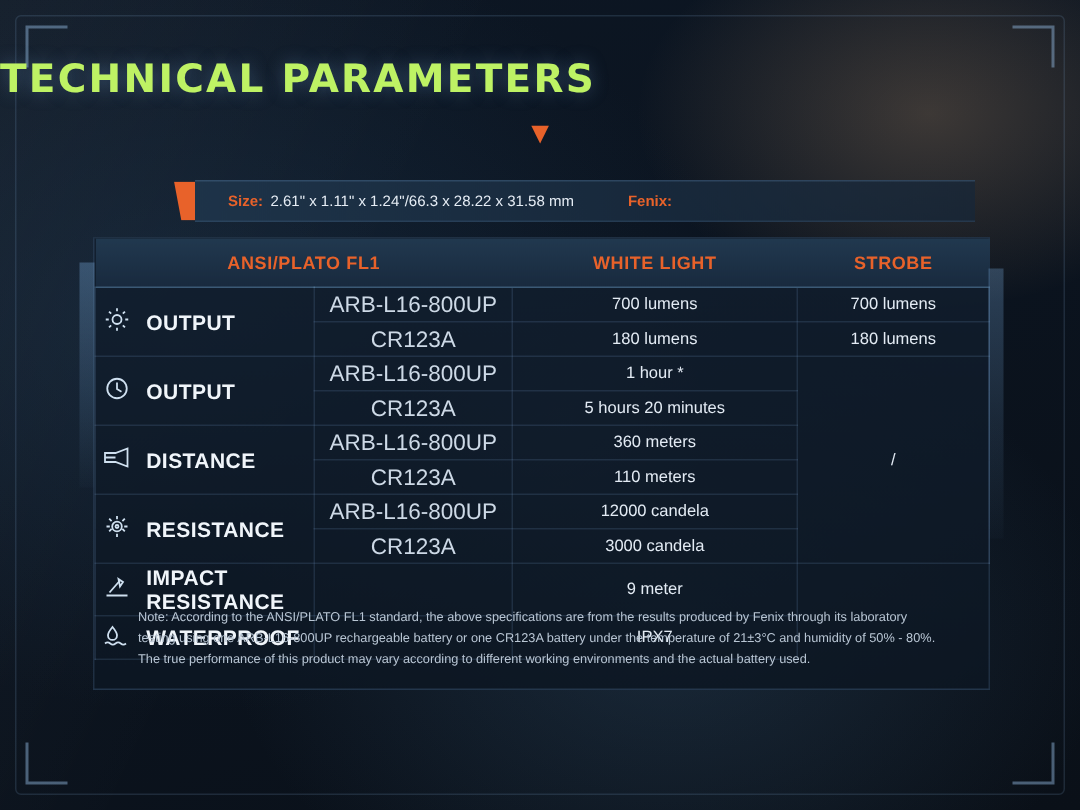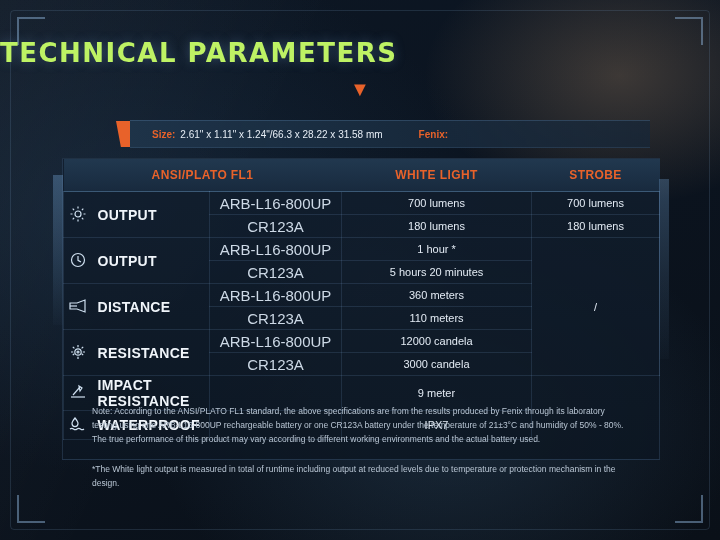--- a/index.html
+++ b/index.html
@@ -270,16 +270,15 @@
           <td class="label">WATERPROOF</td>
           <td class="bat"></td>
           <td class="val">IPX7</td>
         </tr>
       </tbody>
     </table>
   </div>
 
   <div class="note">
     <p>Note: According to the ANSI/PLATO FL1 standard, the above specifications are from the results produced by Fenix through its laboratory testing using one ARB-L16-800UP rechargeable battery or one CR123A battery under the temperature of 21±3°C and humidity of 50% - 80%. The true performance of this product may vary according to different working environments and the actual battery used.</p>
-    <p>*The White light output is measured in total of runtime including output at reduced levels due to temperature or protection mechanism in the design.</p>
   </div>
 
 </div>
 
 </body></html>

